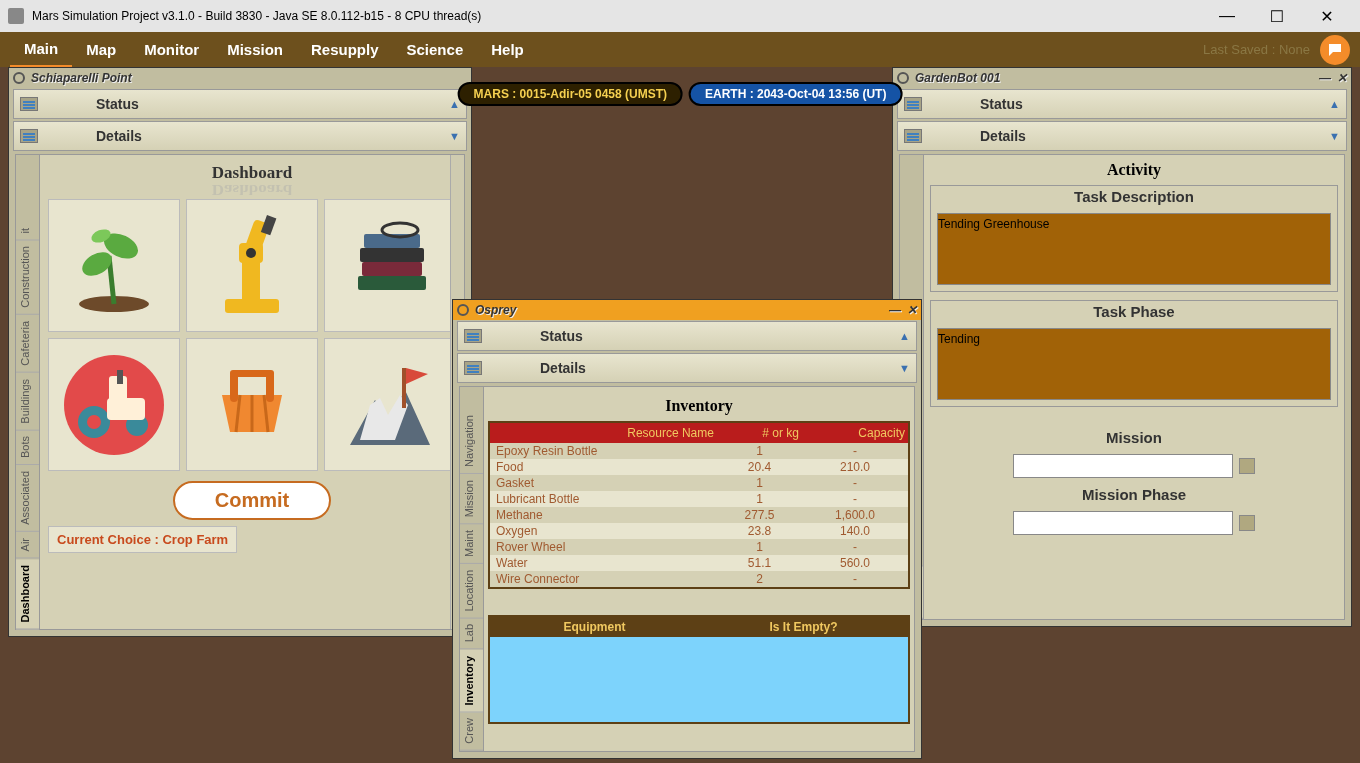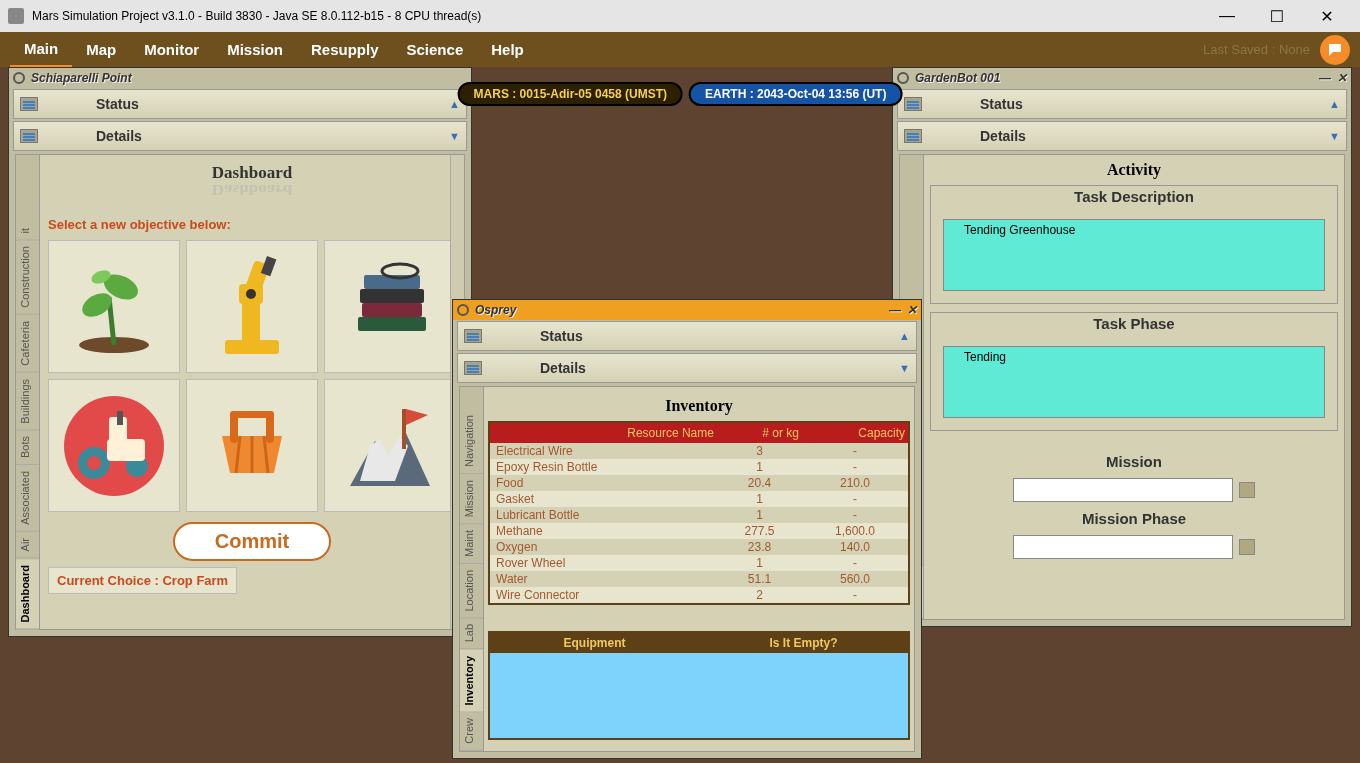--- a/index.html
+++ b/index.html
@@ -61,21 +61,21 @@
 .equip-box { margin-top: 26px; border: 2px solid #5d4015; height: 109px; background: #7dd3fc;}
 .equip-head { display:flex; background:#5d4015; color:#f0c860; font-size:12px; font-weight:bold;}
 .equip-head div{ flex:1; text-align:center; padding:3px;}
 
 .garden { top: 67px; left: 892px; width: 460px; height: 560px; }
 .gar-body { flex: 1; display: flex; margin: 2px 6px 6px 6px; border: 1px solid #999; background: #c1bda0; }
 .gar-content { flex: 1; background: #d5d1b5; padding: 6px; }
 .act-title { text-align: center; font-family: Georgia, serif; font-size: 16px; font-weight: bold; margin-bottom: 6px; }
 .field-group { border: 1px solid #999; margin-bottom: 8px; }
 .field-label { text-align: center; font-size: 15px; font-weight: bold; padding: 2px; color: #333; }
-.field-box { background: #5eead4; border: 1px solid #888; min-height: 20px; padding: 3px 20px; font-size: 12px; margin: 12px; }
+.field-box { background: #a16207; border: 1px solid #888; min-height: 20px; padding: 3px 0; font-size: 12px; margin: 6px; }
 .field-box.tall { height: 72px; }
 .dual-row { display: flex; align-items: center; gap: 6px; justify-content: center; margin-top: 6px;}
 .mini-input { width: 220px; background: #fff; border: 1px solid #888; height: 24px; }
 .mini-icon { width: 16px; height: 16px; background: #b0a880; border: 1px solid #888; }
 
 
 svg { display: block; }
 </style>
 </head>
 <body>
@@ -133,21 +133,20 @@
       <div class="vtab">Associated</div>
       <div class="vtab">Bots</div>
       <div class="vtab">Buildings</div>
       <div class="vtab">Cafeteria</div>
       <div class="vtab">Construction</div>
       <div class="vtab">it</div>
     </div>
     <div class="dash-content">
       <div class="dash-title">Dashboard</div>
       <div class="dash-title-shadow">Dashboard</div>
-      <div class="dash-prompt">Select a new objective below:</div>
       <div class="obj-grid">
         <div class="obj-cell">
           <svg width="90" height="100" viewBox="0 0 90 100">
               <ellipse cx="45" cy="88" rx="35" ry="8" fill="#6d4a2a"></ellipse>
               <path d="M45 88 Q42 60 40 40" stroke="#3a7d2e" stroke-width="5" fill="none"></path>
               <ellipse cx="28" cy="48" rx="16" ry="10" fill="#5aaa40" transform="rotate(-30 28 48)"></ellipse>
               <ellipse cx="52" cy="30" rx="18" ry="11" fill="#5aaa40" transform="rotate(25 52 30)"></ellipse>
               <ellipse cx="32" cy="20" rx="10" ry="6" fill="#7cc85a" transform="rotate(-20 32 20)"></ellipse>
             </svg>
         </div>
@@ -242,25 +241,20 @@
       <table class="inv-table">
         <thead class="inv-head">
             <tr>
           <th>Resource Name</th>
           <th># or kg</th>
           <th>Capacity</th>
         </tr>
           </thead>
         <tbody id="inv-body">
             <tr class="inv-row">
-              <td>Electrical Wire</td>
-              <td>3</td>
-              <td>-</td>
-            </tr>
-            <tr class="inv-row">
               <td>Epoxy Resin Bottle</td>
               <td>1</td>
               <td>-</td>
             </tr>
             <tr class="inv-row">
               <td>Food</td>
               <td>20.4</td>
               <td>210.0</td>
             </tr>
             <tr class="inv-row">

